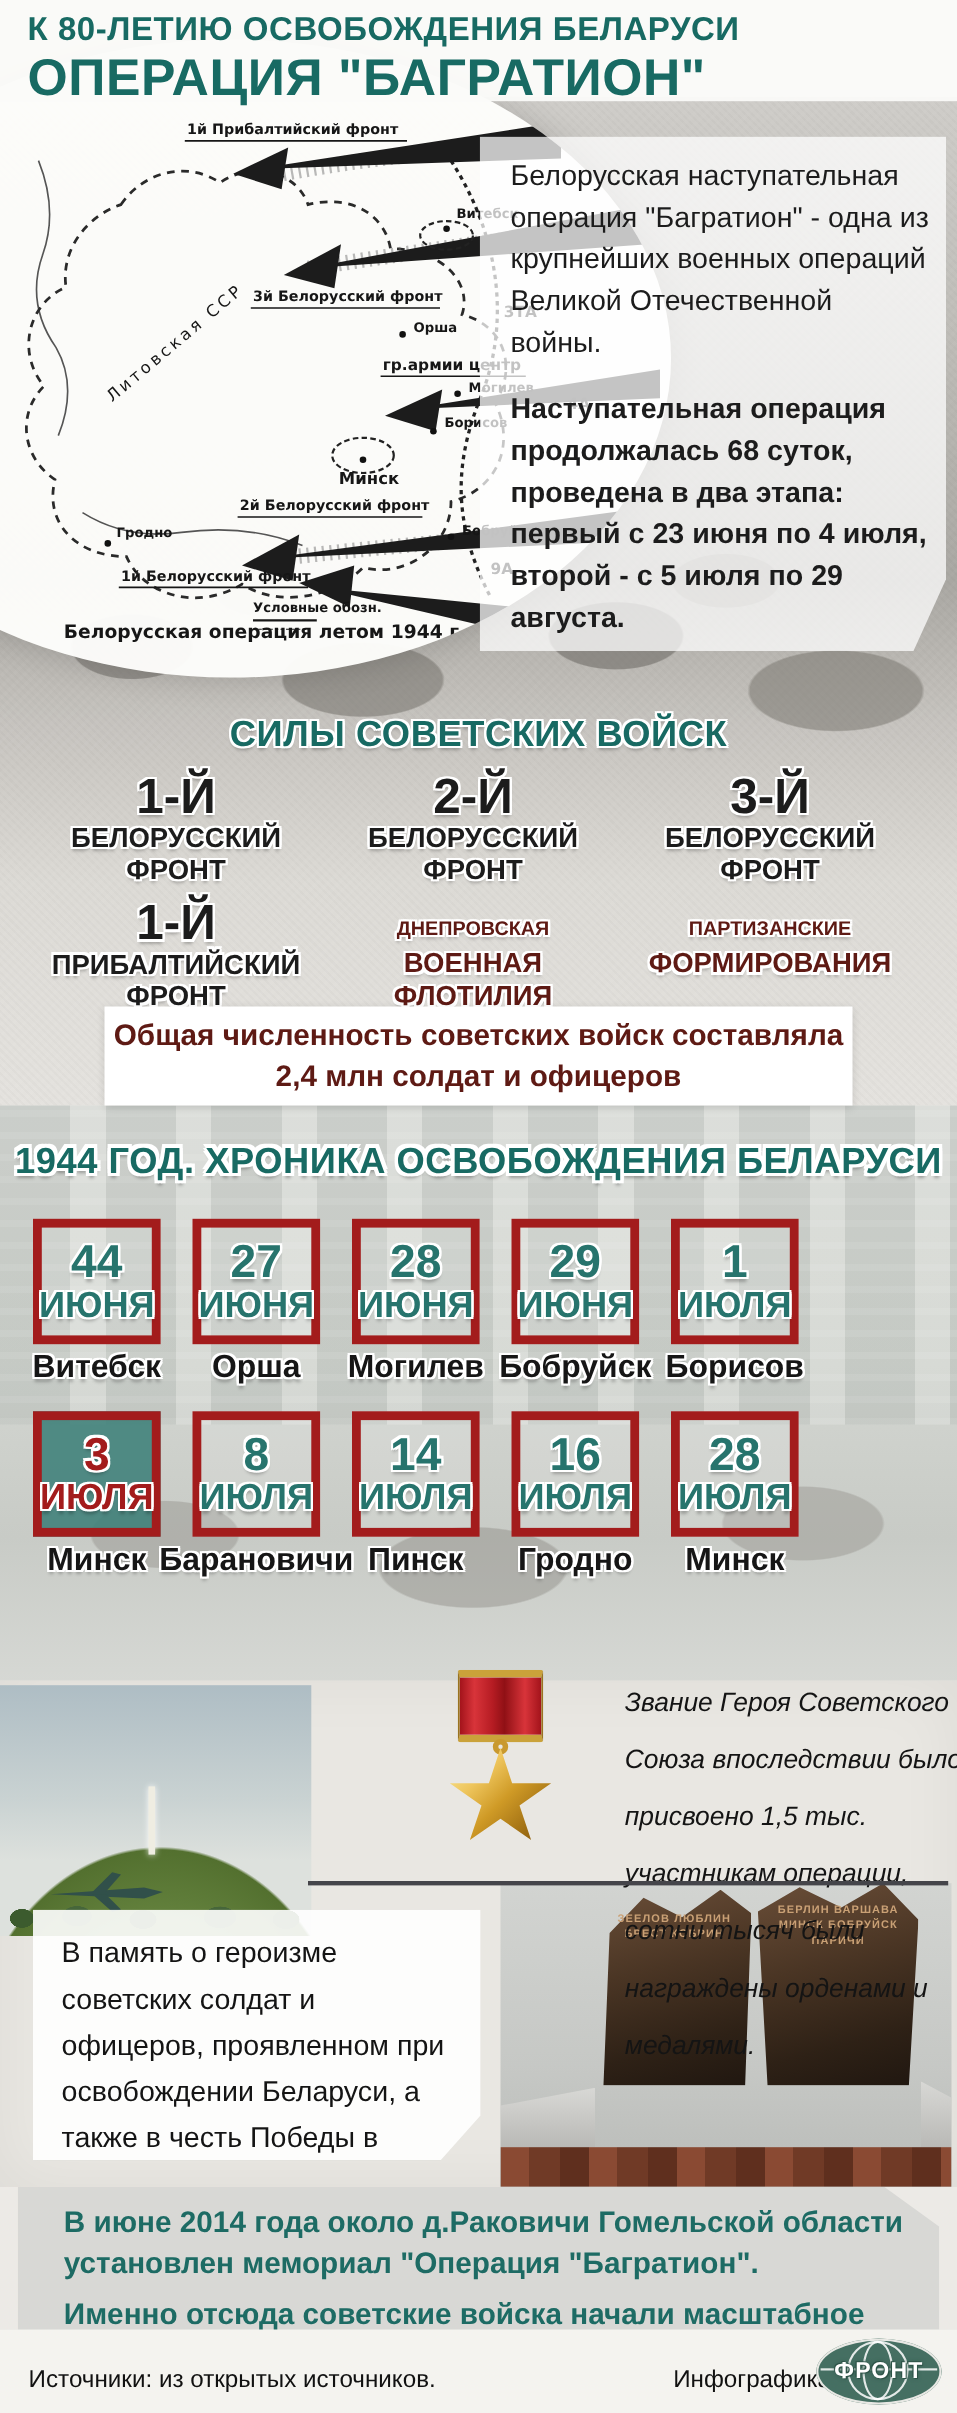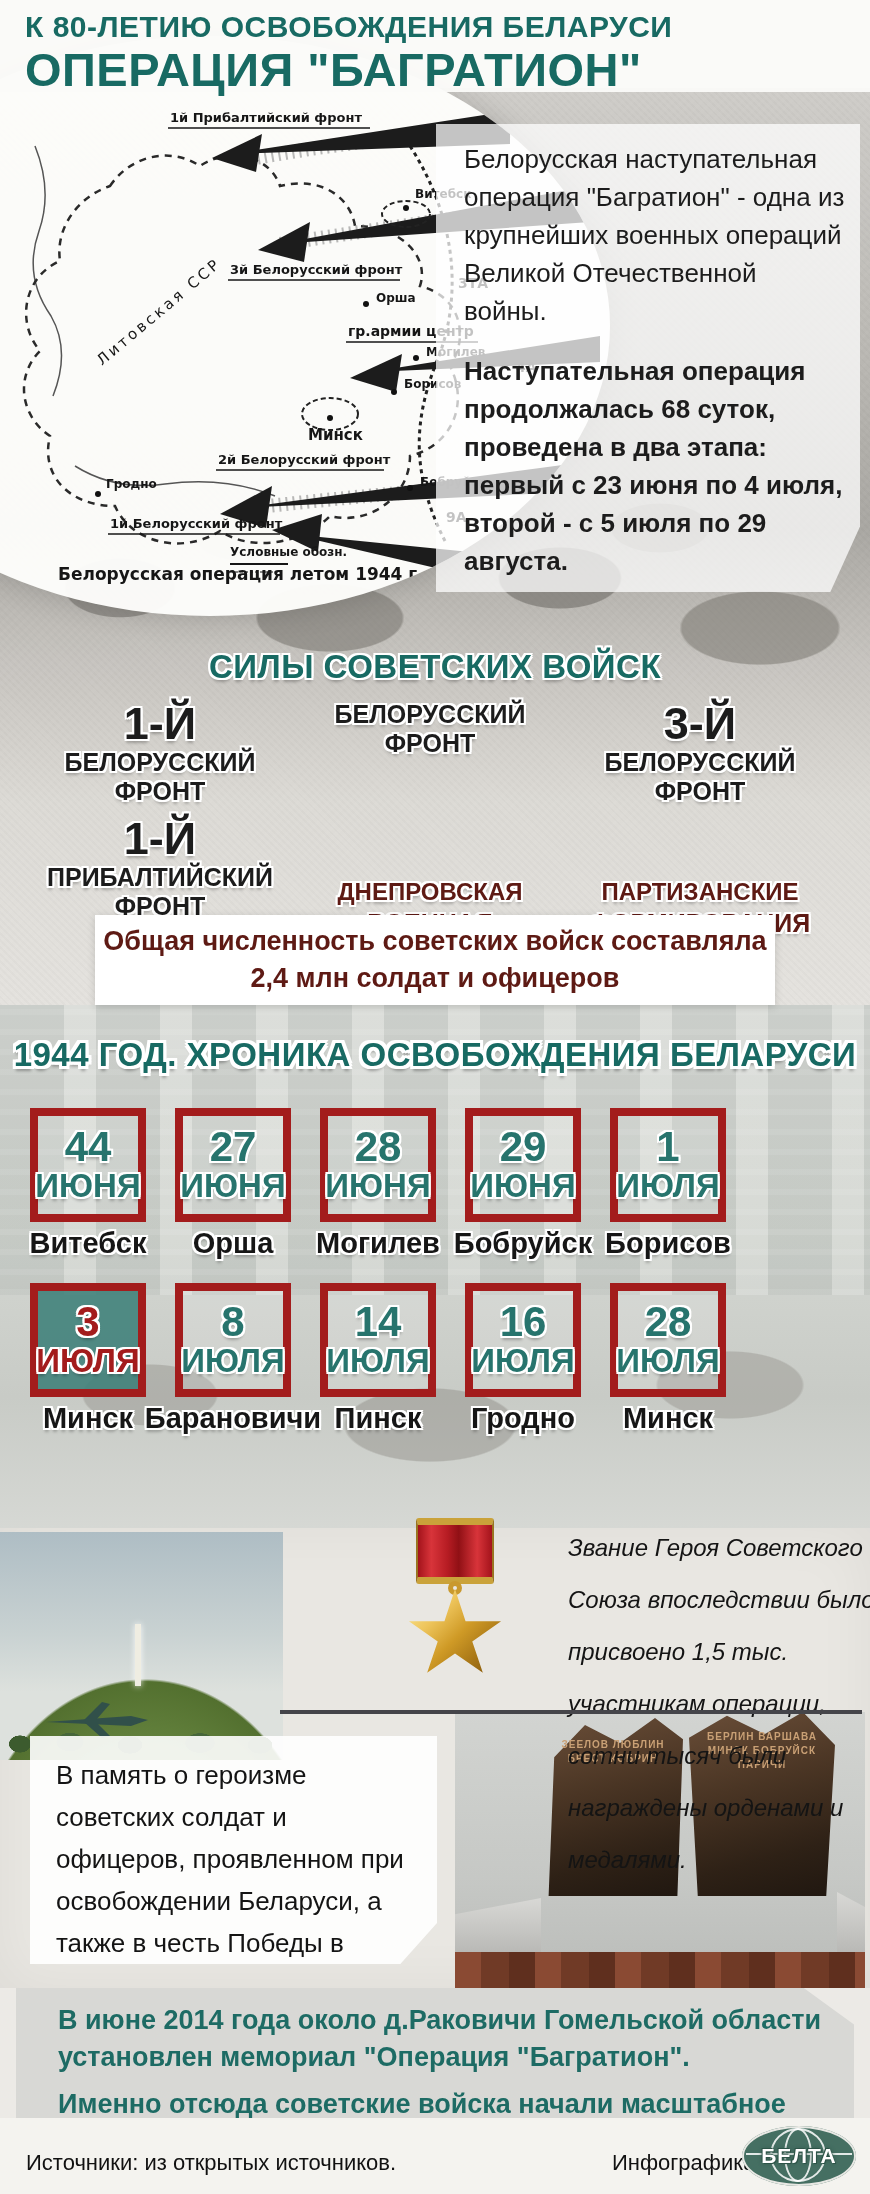--- a/index.html
+++ b/index.html
@@ -54,21 +54,21 @@
     padding:16px 14px 0 28px;}
   #intro-panel p{margin:0 0 22px 0;font-size:26px;line-height:38px;}
   #intro-p2{font-weight:bold;}
   #intro-p3{font-weight:bold;color:#186a63;}
 
   
   #forces-heading{left:0;top:648px;width:870px;font-size:33px;letter-spacing:.5px;z-index:3;}
   .force{width:260px;text-align:center;z-index:3;}
   .force .f-top{font-size:45px;font-weight:bold;line-height:48px;}
   .force .f-bot{font-size:25px;font-weight:bold;line-height:29px;}
-  .force.two .f-top{font-size:24px;line-height:33px;margin-top:47px;}
+  .force.two .f-top{font-size:18px;line-height:33px;}
   .force.two .f-bot{font-size:25px;line-height:30px;}
   #total-banner{left:95px;top:915px;width:680px;height:90px;background:#ffffff;z-index:3;
     display:flex;flex-direction:column;justify-content:center;box-shadow:0 2px 8px rgba(0,0,0,.15);}
   #total-banner div{font-size:27px;font-weight:bold;line-height:37px;text-align:center;}
 
   
   #chronicle{left:0;top:1005px;width:870px;height:523px;z-index:1;
     background:linear-gradient(180deg,#d9dbd7 0%,#d3d6d1 45%,#c8cbc6 75%,#d6d8d4 100%);}
   #buildings{position:absolute;left:0;top:0;width:870px;height:290px;opacity:.5;
     background:
@@ -257,20 +257,21 @@
     <p id="intro-p3">Темп наступления составил 25-30 км в сутки.</p>
   </div>
 
   <div class="abs ctr teal bold ow" id="forces-heading">СИЛЫ СОВЕТСКИХ ВОЙСК</div>
 
   <div class="abs force ow" style="left:30px;top:700px">
     <div class="f-top">1-Й</div>
     <div class="f-bot">БЕЛОРУССКИЙ ФРОНТ</div>
   </div>
   <div class="abs force ow" style="left:300px;top:700px">
+    <div class="f-top">2-Й</div>
     <div class="f-bot">БЕЛОРУССКИЙ ФРОНТ</div>
   </div>
   <div class="abs force ow" style="left:570px;top:700px">
     <div class="f-top">3-Й</div>
     <div class="f-bot">БЕЛОРУССКИЙ ФРОНТ</div>
   </div>
   <div class="abs force ow" style="left:30px;top:815px">
     <div class="f-top">1-Й</div>
     <div class="f-bot">ПРИБАЛТИЙСКИЙ ФРОНТ</div>
   </div>
@@ -388,16 +389,16 @@
     <p>Именно отсюда советские войска начали масштабное освобождение Беларуси.</p>
   </div>
 
   <div class="abs" id="footer"></div>
   <div class="abs" id="sources">Источники: из открытых источников.</div>
   <div class="abs" id="credit">Инфографика</div>
   <div class="abs" id="belta-logo">
     <div class="meridian" id="mer1"></div>
     <div class="meridian" id="mer2"></div>
     <div class="meridian" id="par1"></div>
-    <span>БЕЛТА</span>
+    <span>ФРОНТ</span>
   </div>
 
 </div>
 
 </body></html>

